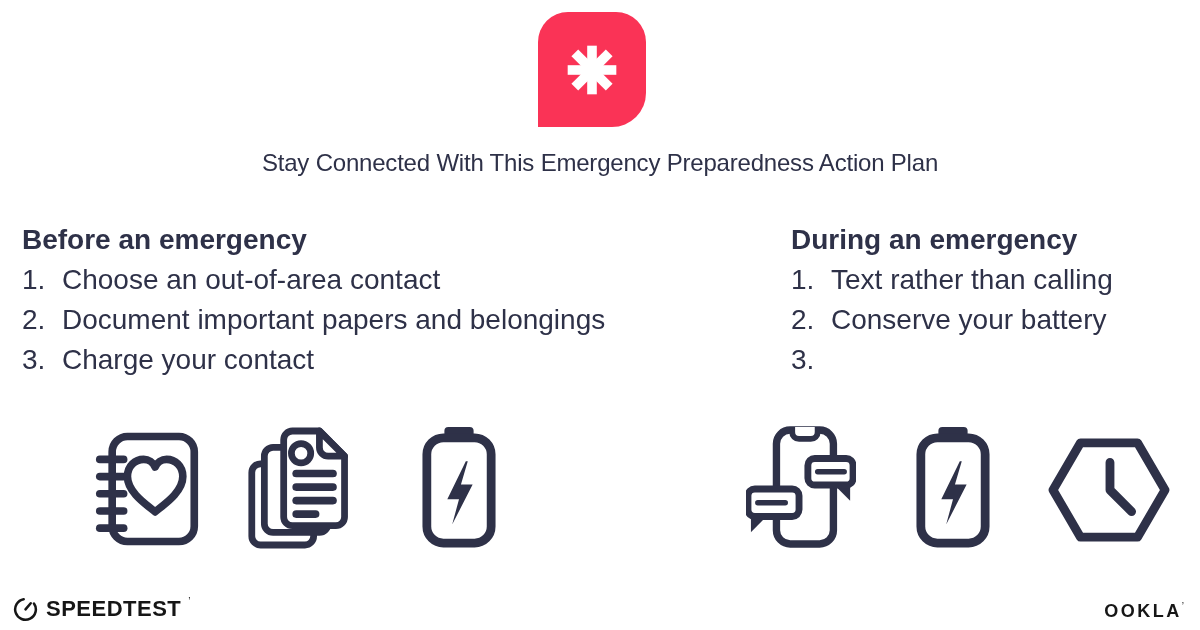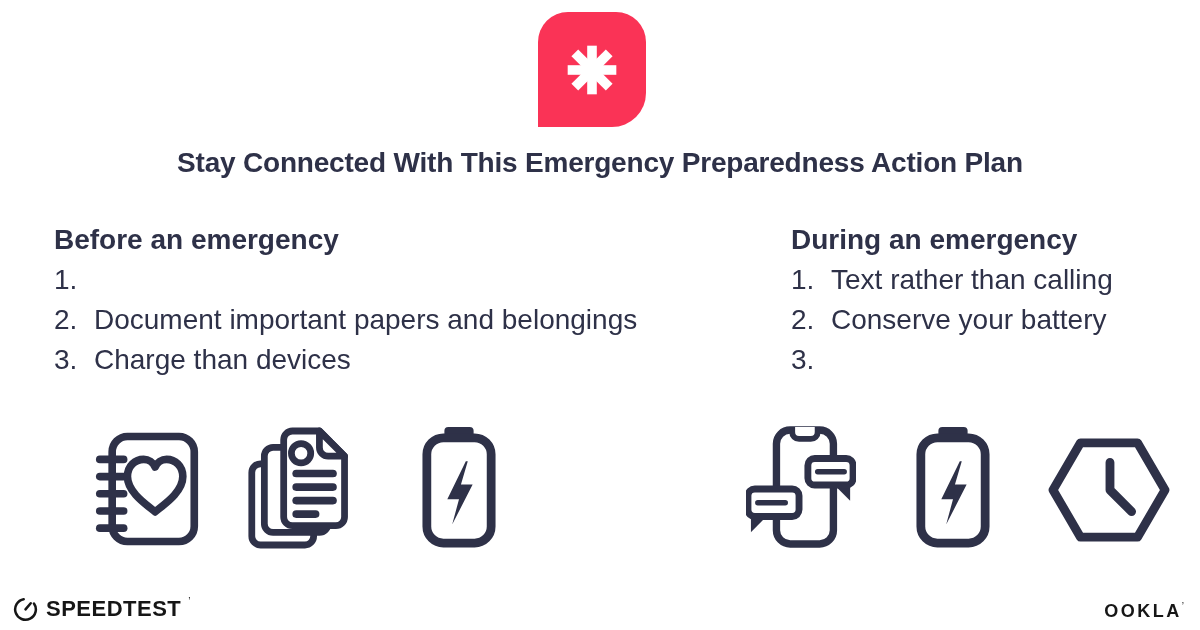--- a/index.html
+++ b/index.html
@@ -17,26 +17,26 @@
   
   .badge{
     position:absolute;left:538px;top:12px;width:108px;height:115px;
     background:var(--pink);border-radius:30px 30px 34px 0;
     display:flex;align-items:center;justify-content:center;
   }
   .badge svg{width:64px;height:64px;display:block;}
   
   .title{
     position:absolute;left:0;right:0;top:146px;text-align:center;
-    font-size:28px;line-height:34px;font-weight:700;letter-spacing:-0.2px;
+    font-size:24px;line-height:34px;font-weight:400;letter-spacing:-0.2px;
     color:var(--navy);
   }
   
   .col{position:absolute;top:220px;}
-  .col-before{left:22px;width:700px;margin-left:32px;}
+  .col-before{left:22px;width:700px;}
   .col-during{left:775px;width:420px;margin-left:16px;}
   .col h2{font-size:28px;line-height:40px;font-weight:700;color:var(--navy);}
   .list{list-style:none;}
   .list li{display:flex;font-size:28px;line-height:40px;color:var(--navy);}
   .list .num{flex:0 0 40px;}
   
   .pictogram{position:absolute;}
   .pictogram svg{width:100%;height:100%;display:block;}
   .pic-notebook{left:95px;top:430px;width:105px;height:118px;}
   .pic-papers{left:246px;top:424px;width:114px;height:128px;}
@@ -82,28 +82,29 @@
     </svg>
   </div>
 
   <h1 class="title">Stay Connected With This Emergency Preparedness Action Plan</h1>
 
   <section class="col col-before">
     <h2>Before an emergency</h2>
     <ol class="list">
       <li>
         <span class="num">1.</span>
+        <span>Choose an out-of-area contact</span>
       </li>
       <li>
         <span class="num">2.</span>
         <span>Document important papers and belongings</span>
       </li>
       <li>
         <span class="num">3.</span>
-        <span>Charge than devices</span>
+        <span>Charge your contact</span>
       </li>
     </ol>
   </section>
 
   <section class="col col-during">
     <h2>During an emergency</h2>
     <ol class="list">
       <li>
         <span class="num">1.</span>
         <span>Text rather than calling</span>

